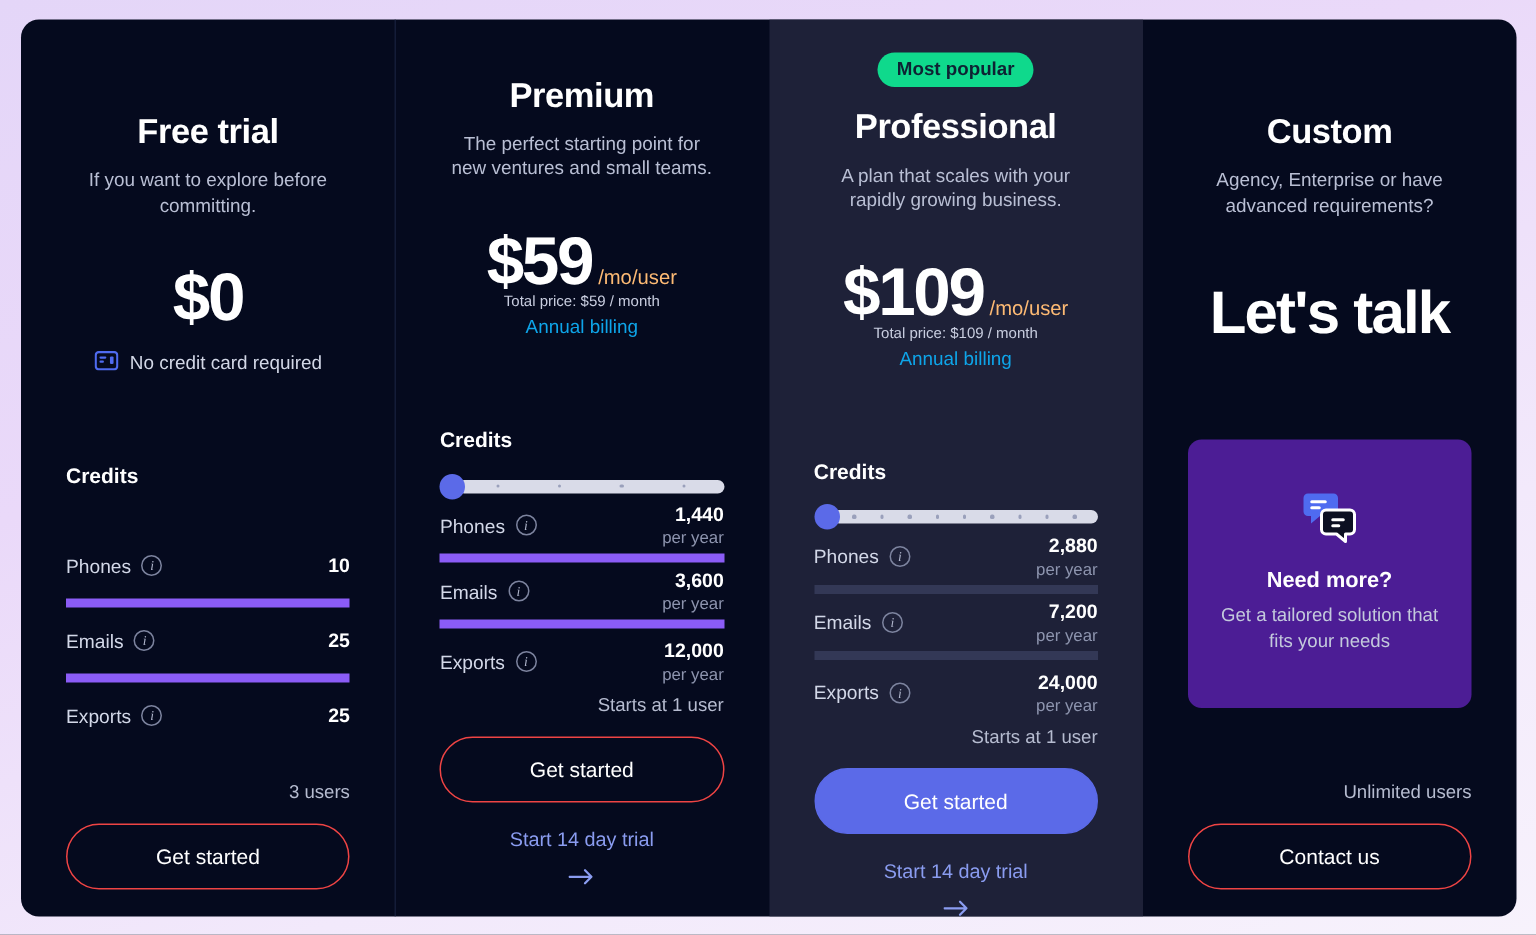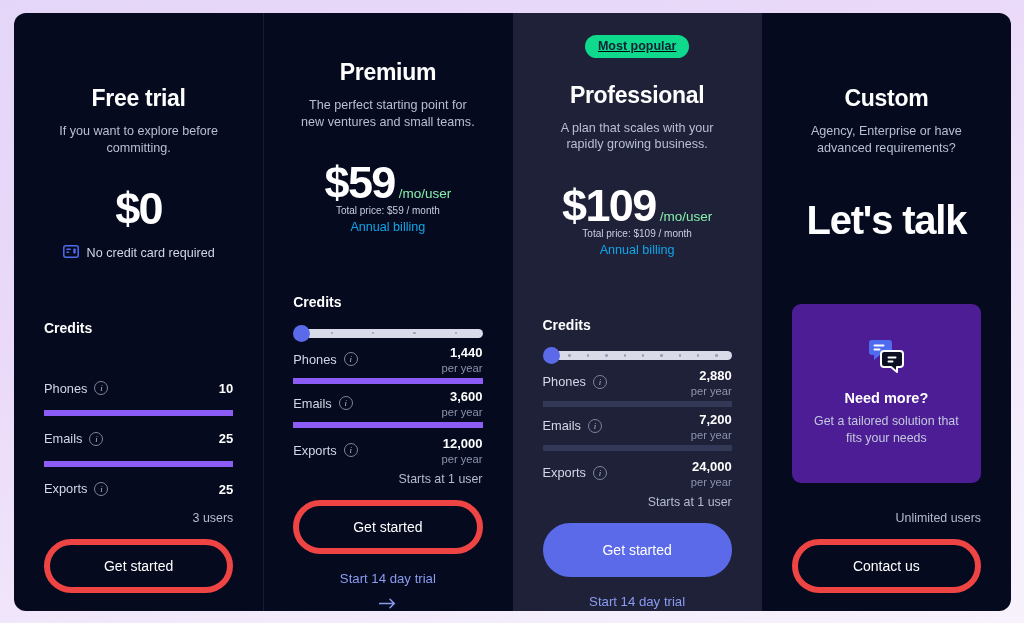--- a/index.html
+++ b/index.html
@@ -52,22 +52,21 @@
   }
   .plan-col.featured::before { background: transparent; }
   .plan-col.featured + .plan-col::before { background: transparent; }
 
   
   .badge-row {
     height: 26px;
     display: flex;
     justify-content: center;
     align-items: flex-end;
-    margin-bottom: 18px;
-    text-decoration: underline;
+    margin-bottom: 7px;
   }
   .badge {
     background: #0fd98c;
     color: #0e2233;
     font-size: 12.5px;
     font-weight: bold;
     padding: 5px 13px;
     border-radius: 999px;
     line-height: 1;
     white-space: nowrap;
@@ -103,21 +102,21 @@
     gap: 4px;
   }
   .price-amount {
     color: #ffffff;
     font-size: 45px;
     font-weight: bold;
     letter-spacing: -1.6px;
     line-height: 1;
   }
   .price-unit {
-    color: #86efac;
+    color: #fdba74;
     font-size: 13.5px;
     padding-bottom: 4px;
   }
   .price-total {
     text-align: center;
     color: #c8cddf;
     font-size: 10px;
   }
   .price-billing {
     text-align: center;
@@ -274,21 +273,21 @@
   }
   .cta {
     display: block;
     width: 100%;
     text-align: center;
     padding: 13px 0;
     border-radius: 999px;
     font-size: 14px;
     font-family: "Liberation Sans", sans-serif;
     cursor: pointer;
-    border: 6px solid #ef4444;
+    border: 1px solid #ef4444;
     background: transparent;
     color: #ffffff;
   }
   .cta.primary {
     background: #5b6ae8;
     border-color: #5b6ae8;
     color: #ffffff;
   }
   .trial-link {
     display: flex;

